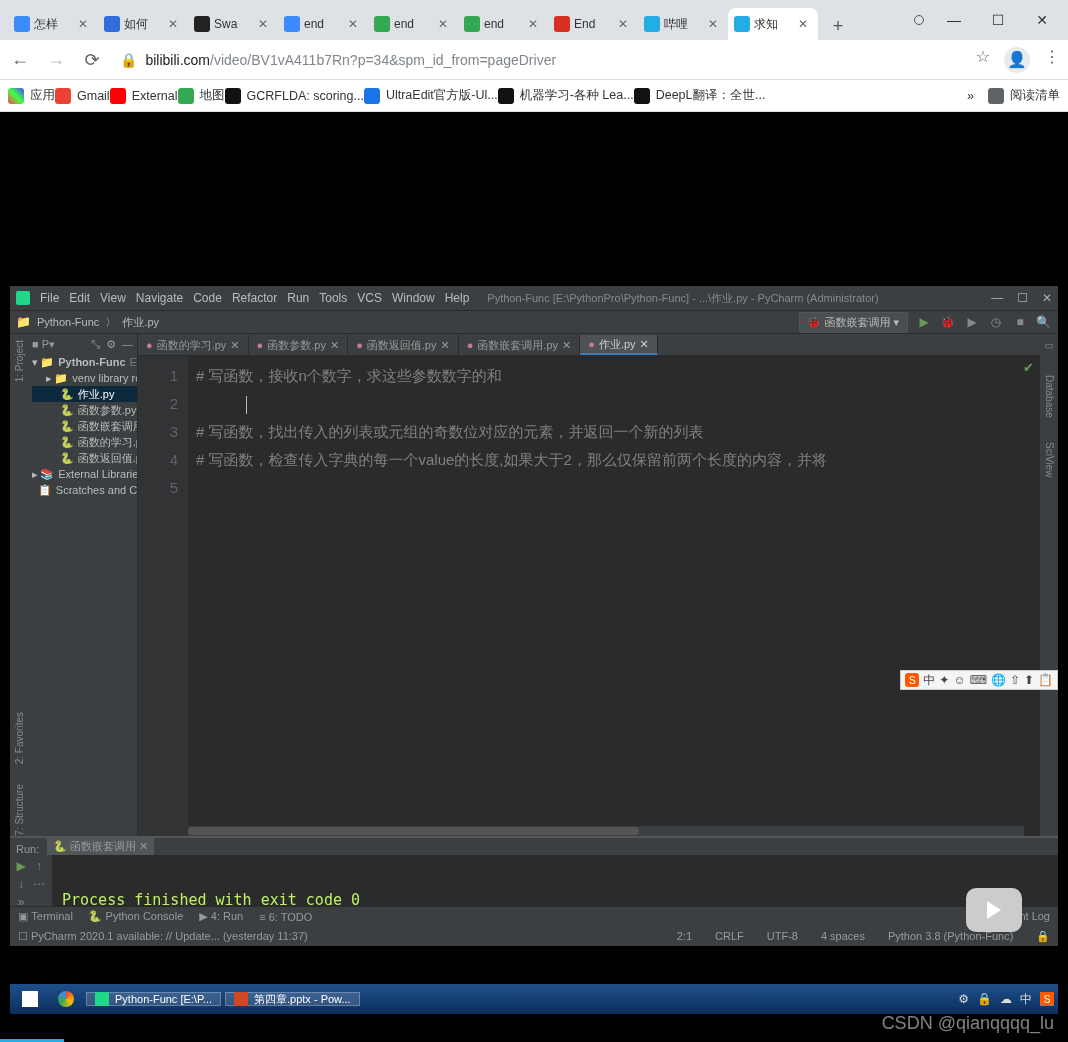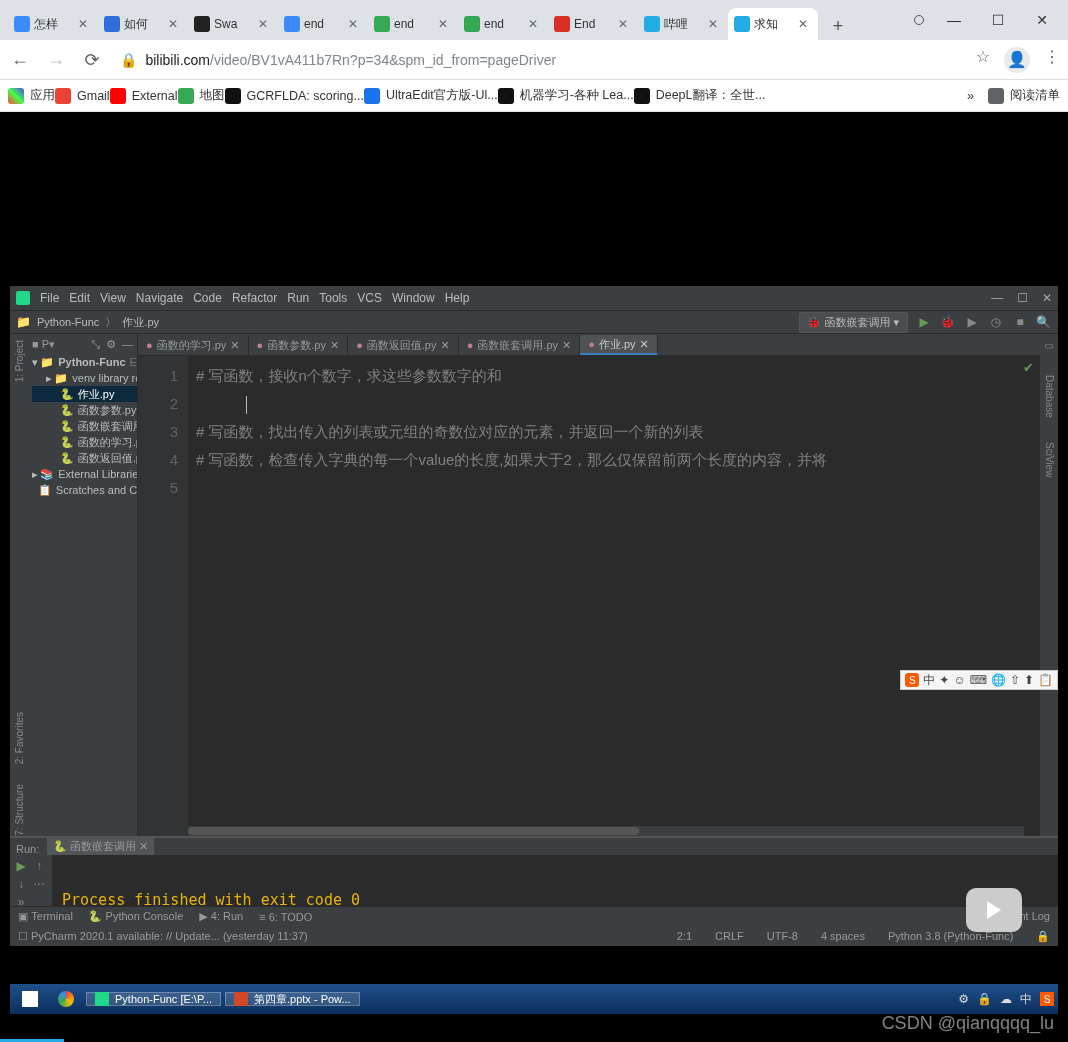--- a/index.html
+++ b/index.html
@@ -80,21 +80,21 @@
 .hscroll .thumb { height:8px; margin-top:1px; width:54%; background:#555; border-radius:4px; }
 .side-r { width: 18px; background: #3c3f41; display:flex; flex-direction:column; align-items:center; padding-top:6px; font-size:10px; color:#888; gap:24px; }
 .side-r .rot { writing-mode: vertical-rl; cursor:pointer; }
 .run-panel { height: 70px; background: #2b2b2b; border-top: 2px solid #555; display: flex; flex-direction: column; }
 .run-hdr { height: 20px; background: #3c3f41; display: flex; align-items: flex-end; padding: 0 6px; font-size: 11px; color: #999; gap: 8px; }
 .run-hdr .rtab { background: #515658; padding: 1px 6px; }
 .run-body { flex:1; display:flex; }
 .run-tools { width: 42px; background:#3c3f41; display:flex; flex-wrap:wrap; gap:4px; padding:4px; }
 .run-tools .t { width:14px; height:14px; color:#888; font-size:12px; text-align:center; }
 .run-tools .t.green { color:#6a9955; }
-.run-out { flex:1; font-family:"Consolas",monospace; font-size:15px; color:#eab308; padding:4px 10px; display:flex; align-items:flex-end;text-align:center; }
+.run-out { flex:1; font-family:"Consolas",monospace; font-size:15px; color:#bef264; padding:4px 10px; display:flex; align-items:flex-end;text-align:center; }
 .pyc-bottom { height: 20px; background: #3c3f41; display:flex; align-items:center; padding:0 8px; gap: 16px; font-size:11px; color:#999; border-top:1px solid #2b2b2b; }
 .pyc-bottom .right { margin-left:auto; display:flex; gap:16px; align-items:center; }
 .pyc-status { height: 20px; background: #3c3f41; display:flex; align-items:center; padding:0 8px; font-size:11px; color:#999; }
 .pyc-status .right { margin-left:auto; display:flex; gap:23px; }
 
 
 .win-taskbar { position:absolute; left:10px; right:10px; top: 872px; height: 30px; background: linear-gradient(#1f4f8b,#0b2f5c); display:flex; align-items:center; padding:0 4px; gap:4px; }
 .win-taskbar .tb { height:14px; padding:0 8px; display:flex; align-items:center; gap:6px; color:#fff; font-size:11px; cursor:pointer; }
 .win-taskbar .tb.active { background: rgba(255,255,255,0.15); border:1px solid rgba(255,255,255,0.25); }
 .win-taskbar .tray { margin-left:auto; display:flex; gap:8px; color:#ddd; align-items:center; font-size:12px; }
@@ -227,20 +227,21 @@
         <span class="mi">Edit</span>
         <span class="mi">View</span>
         <span class="mi">Navigate</span>
         <span class="mi">Code</span>
         <span class="mi">Refactor</span>
         <span class="mi">Run</span>
         <span class="mi">Tools</span>
         <span class="mi">VCS</span>
         <span class="mi">Window</span>
         <span class="mi">Help</span>
+        <span class="title">Python-Func [E:\PythonPro\Python-Func] - ...\作业.py - PyCharm (Administrator)</span>
         <div class="wc-r">
           <span>—</span>
           <span>☐</span>
           <span>✕</span>
         </div>
       </div>
 
       <div class="pyc-nav">
         <span class="folder-icon">📁</span>
         <span class="crumb">Python-Func</span>

